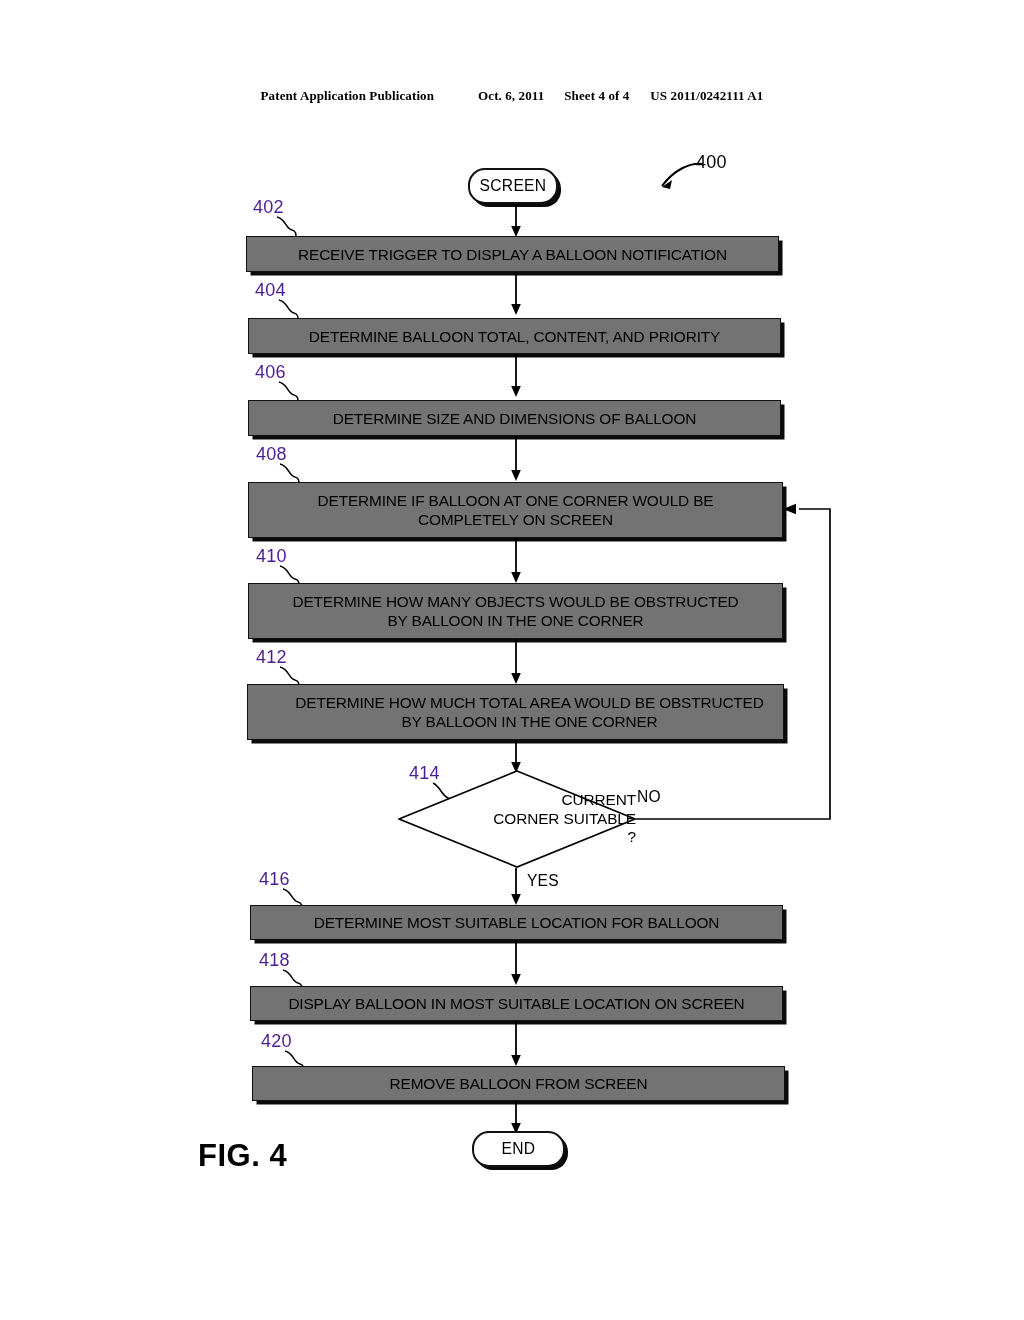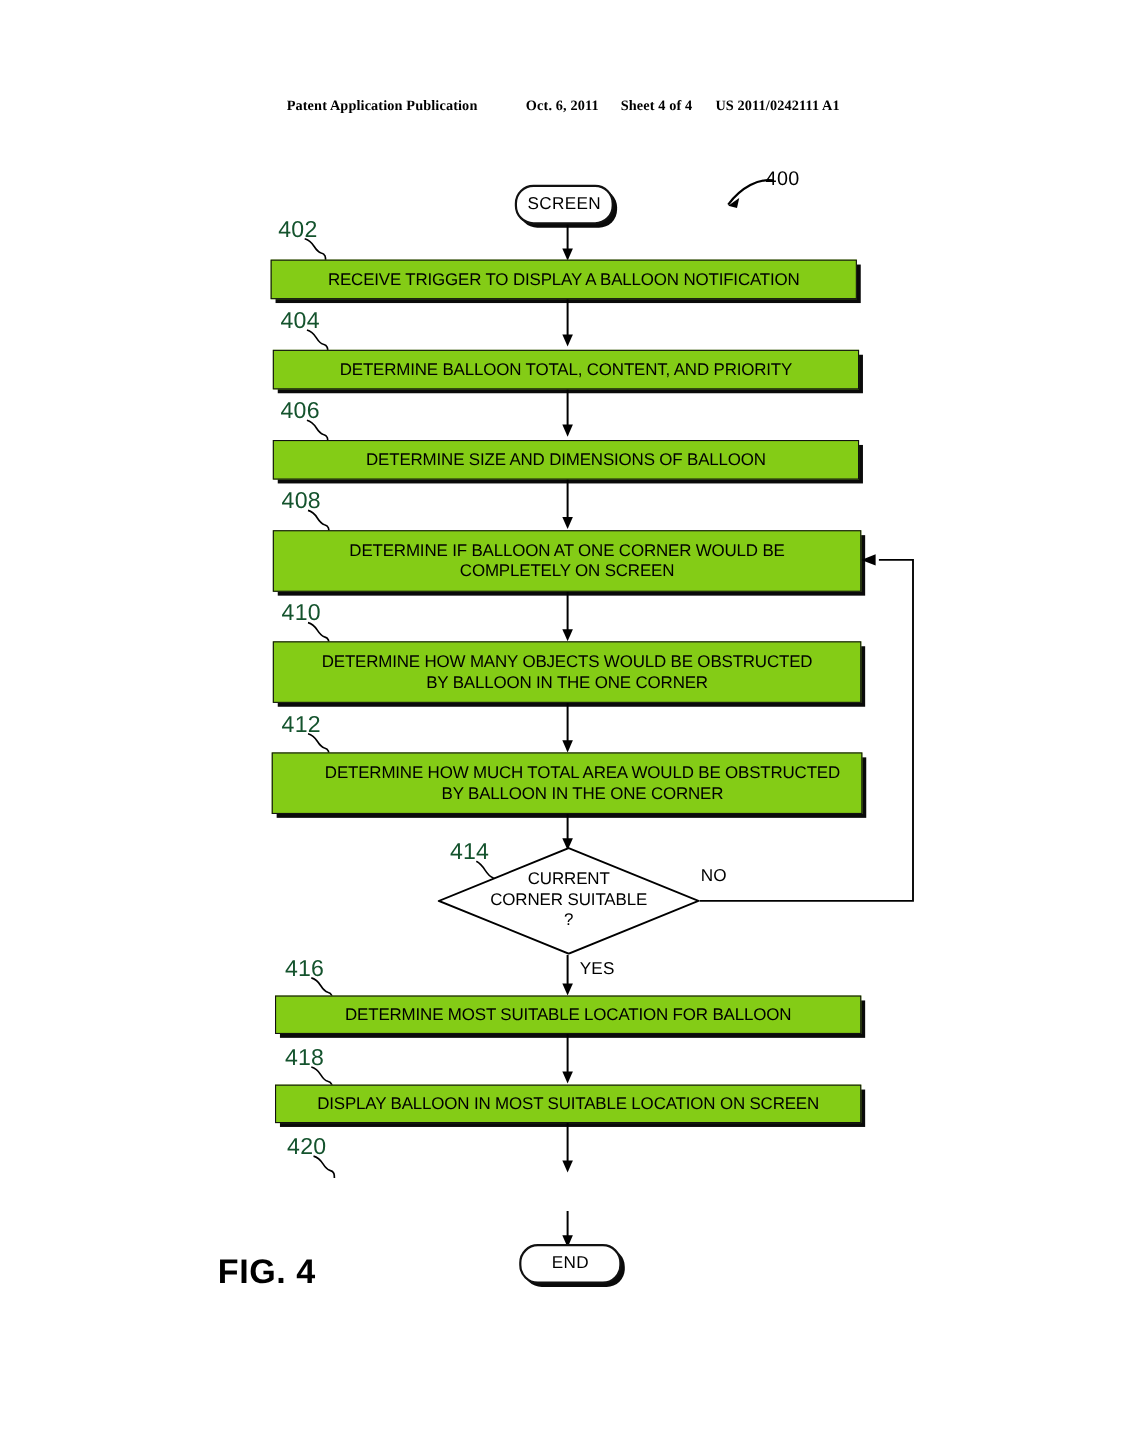--- a/index.html
+++ b/index.html
@@ -37,21 +37,21 @@
     white-space: nowrap;
   }
   #pub-header .h-pub   { margin-right: 44px; }
   #pub-header .h-date  { margin-right: 20px; }
   #pub-header .h-sheet { margin-right: 21px; }
 
   
   .fc-box {
     position: absolute;
     box-sizing: border-box;
-    background: #84cc16;
+    background: #737373;
     border: 1.6px solid #111111;
     display: flex;
     align-items: center;
     justify-content: center;
     text-align: center;
     font-family: "Liberation Sans", sans-serif;
     font-size: 15.4px;
     line-height: 19px;
     letter-spacing: -0.15px;
     color: #000;
@@ -72,23 +72,23 @@
     font-family: "Liberation Sans", sans-serif;
     font-size: 15.6px;
     letter-spacing: 0.3px;
     box-shadow: 3.5px 3.5px 0 -0.5px #0a0a0a;
   }
 
   
   .ref-num {
     position: absolute;
     font-family: "Liberation Sans", sans-serif;
-    font-size: 21px;
+    font-size: 18px;
     letter-spacing: 0.2px;
-    color: #14532d;
+    color: #4c1d95;
     white-space: nowrap;
   }
 
   
   .leader {
     position: absolute;
     pointer-events: none;
   }
 
   
@@ -102,21 +102,21 @@
     position: absolute;
   }
   #decision-label {
     position: absolute;
     left: 0;
     top: 0;
     width: 100%;
     height: 100%;
     display: flex;
     flex-direction: column;
-    align-items: center;
+    align-items: flex-end;
     justify-content: center;
     font-family: "Liberation Sans", sans-serif;
     font-size: 15.4px;
     line-height: 18.5px;
     letter-spacing: -0.1px;
     text-align: center;
   }
 
   .edge-label {
     position: absolute;
@@ -308,20 +308,23 @@
 
   <svg class="conn" style="left:506px; top:1021px;" width="20" height="46" viewBox="0 0 20 46">
     <line x1="10" y1="0" x2="10" y2="37" stroke="#000" stroke-width="1.8"></line>
     <polygon points="10,45 5.2,34 14.8,34" fill="#000"></polygon>
   </svg>
 
   <div class="ref-num" style="left:261px; top:1031px;">420</div>
   <svg class="leader" style="left:284px; top:1049px;" width="26" height="24" viewBox="0 0 26 24">
     <path d="M1 2 C10 4, 9 13, 16 15 C20 16, 20 19, 20 22" fill="none" stroke="#000" stroke-width="1.5"></path>
   </svg>
+  <div class="fc-box" style="left:252px; top:1066px; width:533px; height:35px;">
+    <span>REMOVE BALLOON FROM SCREEN</span>
+  </div>
 
   <svg class="conn" style="left:506px; top:1101px;" width="20" height="34" viewBox="0 0 20 34">
     <line x1="10" y1="0" x2="10" y2="25" stroke="#000" stroke-width="1.8"></line>
     <polygon points="10,33 5.2,22 14.8,22" fill="#000"></polygon>
   </svg>
 
   <div class="terminator" style="left:472px; top:1131px; width:93px; height:36px;">
     <span>END</span>
   </div>
 

